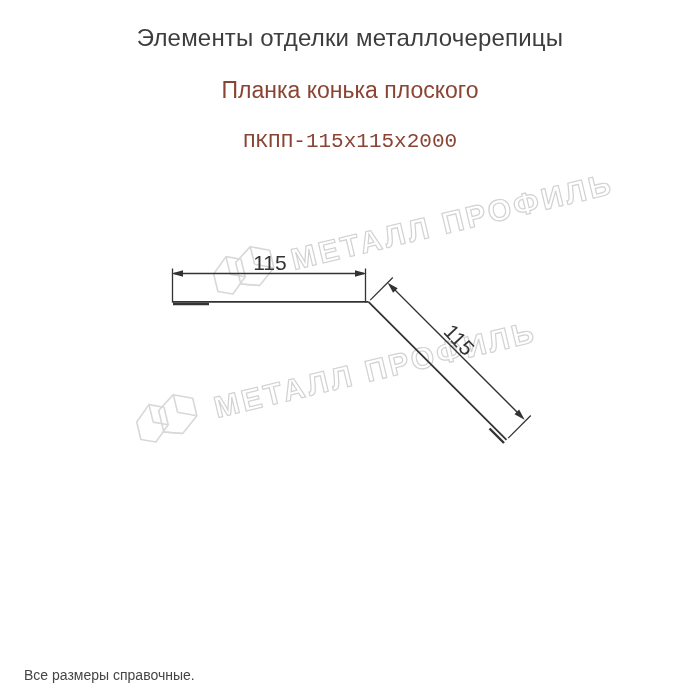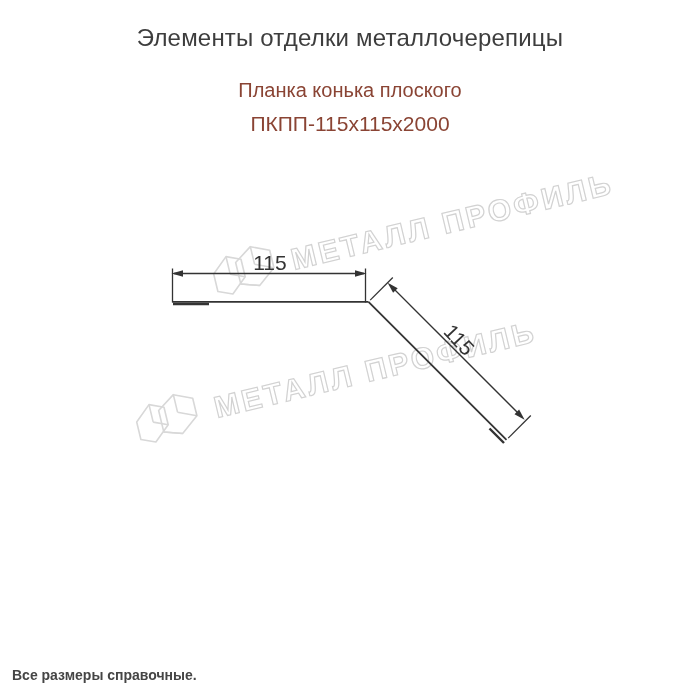--- a/index.html
+++ b/index.html
@@ -23,28 +23,29 @@
     color: #3d3d3d;
     letter-spacing: 0.2px;
   }
   .product-block {
     position: absolute;
     top: 78px; left: 0; right: 0;
     text-align: center;
     color: #8a4434;
   }
   .product-name {
-    font-size: 20px;
+    font-size: 23px;
     line-height: 25px;
     font-weight: 400;
   }
   .product-code {
-    margin-top: 9px;
+    margin-top: 27px;
     font-size: 21px;
     font-weight: 400;
+    font-family: Liberation Mono, monospace;
   }
   
   .watermark {
     position: absolute;
     display: flex;
     align-items: center;
     gap: 12px;
     transform-origin: 0 50%;
     transform: rotate(-13.5deg);
     z-index: 1;
@@ -68,26 +69,25 @@
     z-index: 2;
   }
   .dim-label {
     font-size: 21px;
     fill: #333333;
     font-family: "Liberation Sans", sans-serif;
   }
   
   .footnotes {
     position: absolute;
-    left: 12px;
+    left: 24px;
     bottom: 16px;
     font-size: 14px;
     line-height: 18px;
     color: #454545;
-    font-weight: bold;
   }
 </style>
 </head>
 <body>
 
 <div class="canvas">
 
   <div class="page-title">Элементы отделки металлочерепицы</div>
 
   <div class="product-block">

